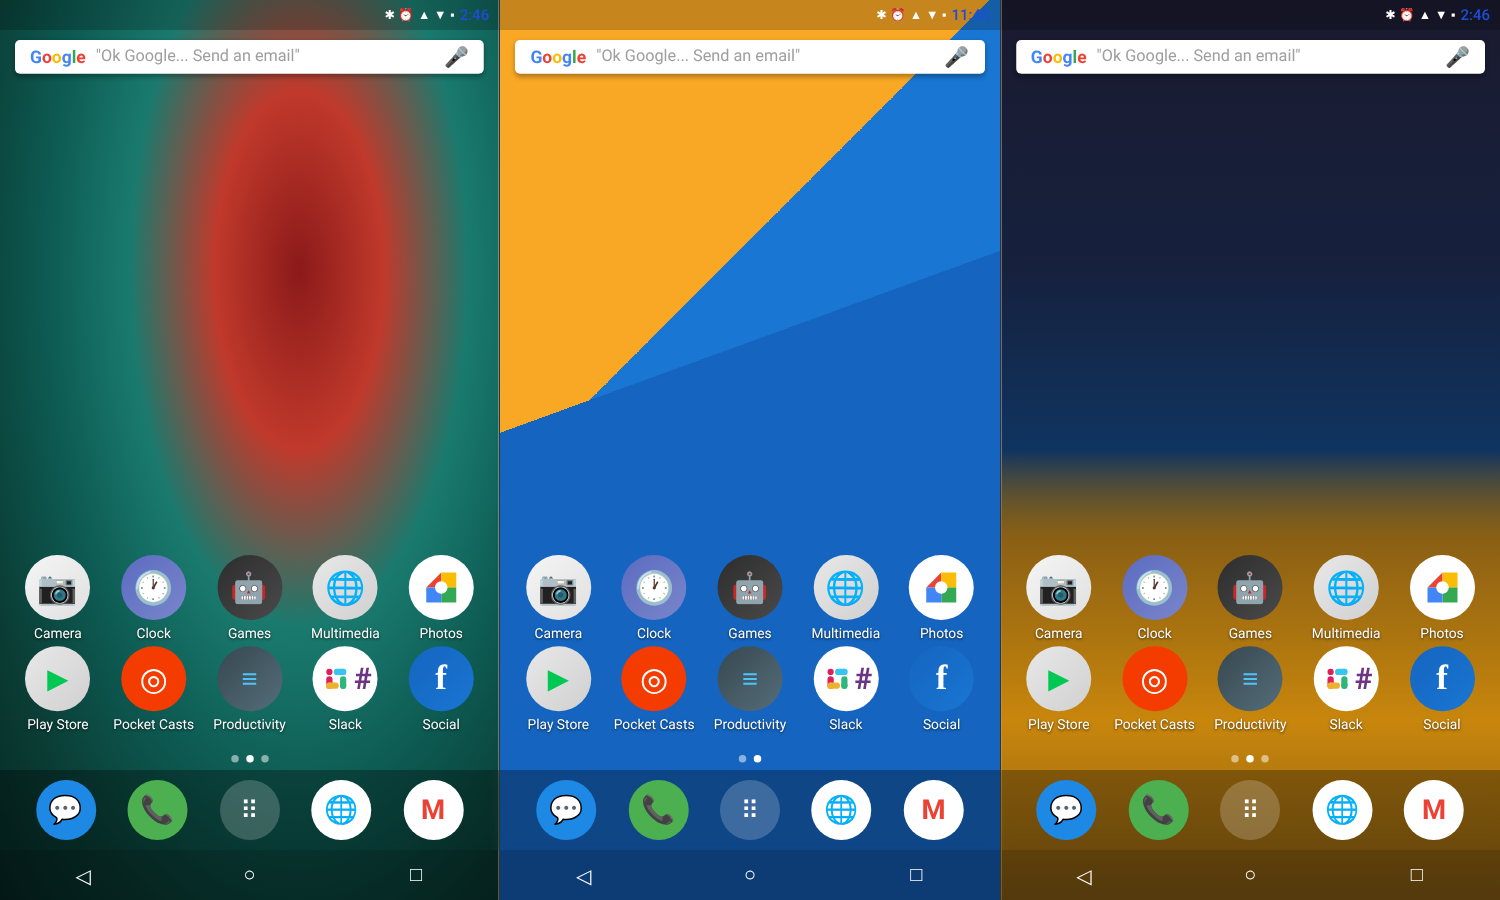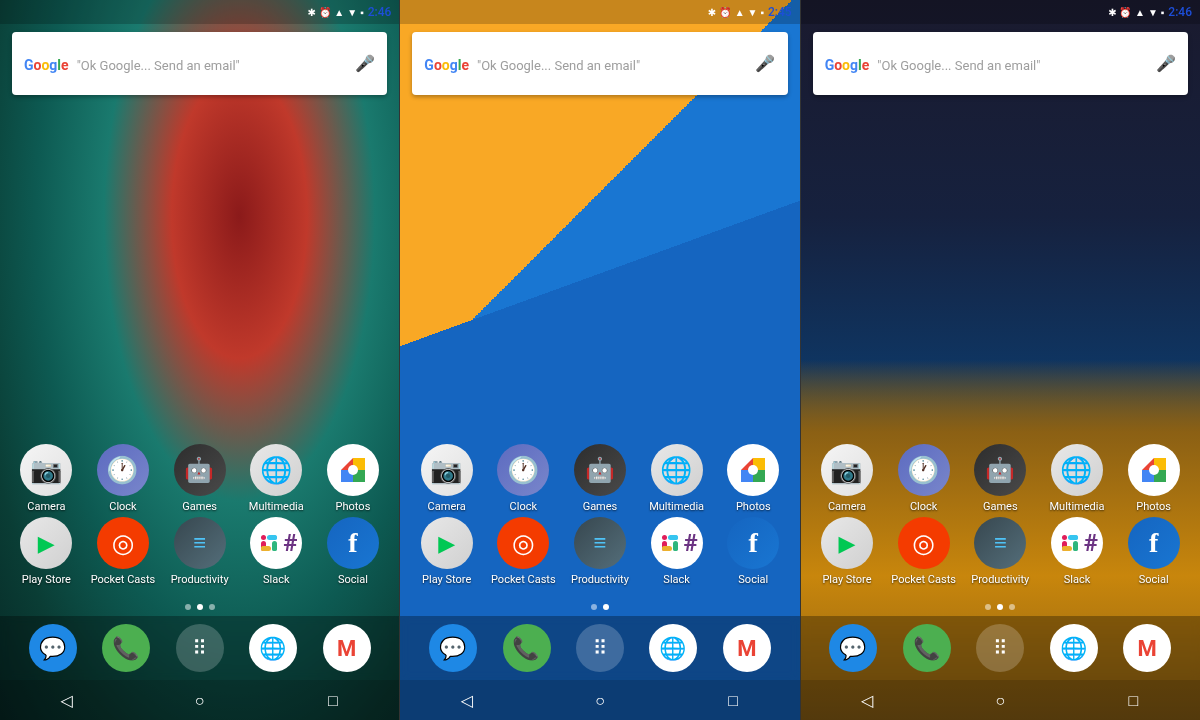--- a/index.html
+++ b/index.html
@@ -96,22 +96,22 @@
     }
 
     
     .search-bar {
       position: relative;
       z-index: 10;
       margin: 8px 12px;
       background: white;
       border-radius: 4px;
       display: flex;
-      align-items: flex-end;
-      padding: 22px 12px;
+      align-items: center;
+      padding: 4px 12px;
       box-shadow: 0 2px 4px rgba(0,0,0,0.3);
     }
 
     .google-logo {
       font-size: 14px;
       font-weight: bold;
       margin-right: 8px;
     }
     .google-logo .g-blue { color: #4285F4; }
     .google-logo .g-red { color: #EA4335; }
@@ -478,21 +478,21 @@
   <div class="wallpaper"></div>
 
   <div class="status-bar">
     <div class="status-icons">
       <span class="status-icon">✱</span>
       <span class="status-icon">⏰</span>
       <span class="status-icon">▲</span>
       <span class="status-icon">▼</span>
       <span class="status-icon">▪</span>
     </div>
-    <span class="time">2:45</span>
+    <span class="time">11:45</span>
   </div>
 
   <div class="search-bar">
     <div class="google-logo">
       <span class="g-blue">G</span><span class="g-red">o</span><span class="g-yellow">o</span><span class="g-blue">g</span><span class="g-green">l</span><span class="g-red">e</span>
     </div>
     <span class="search-placeholder">"Ok Google... Send an email"</span>
     <span class="mic-icon">🎤</span>
   </div>
 

